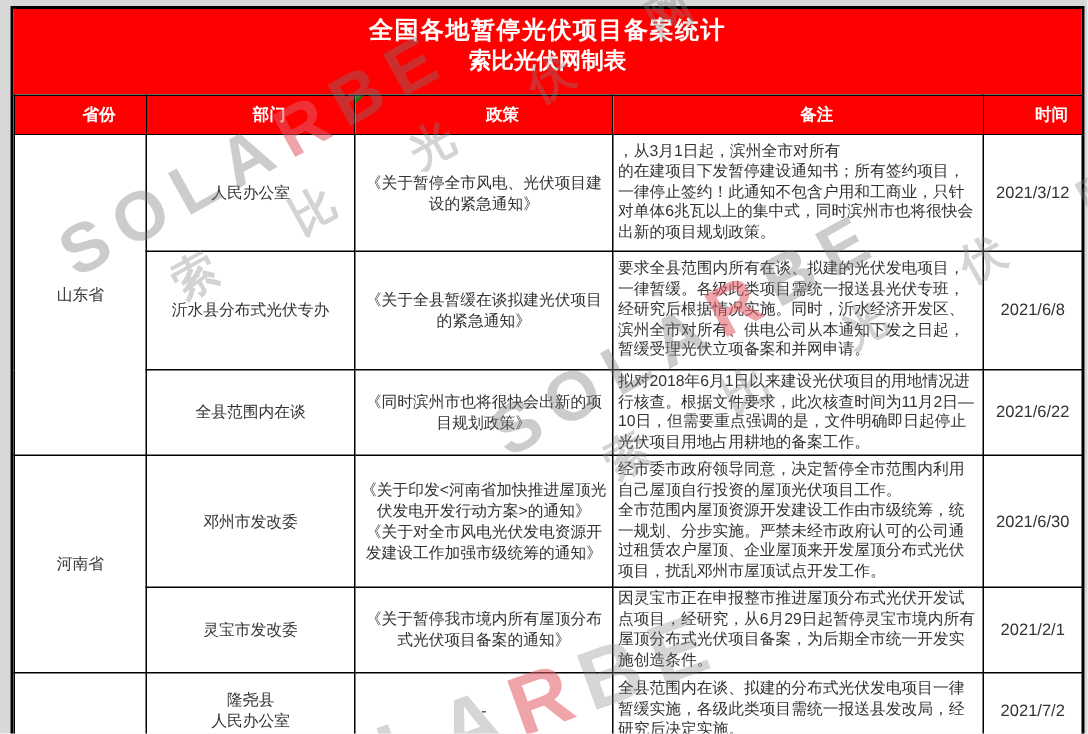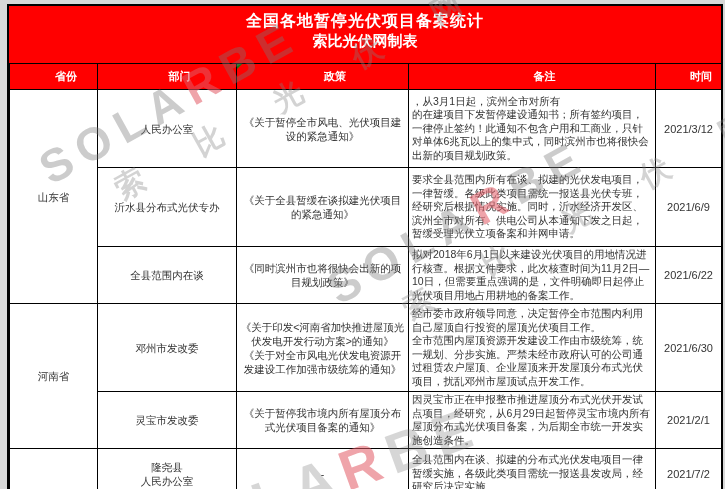--- a/index.html
+++ b/index.html
@@ -96,21 +96,21 @@
         <td class="center">人民办公室</td>
         <td class="center">《关于暂停全市风电、光伏项目建设的紧急通知》</td>
         <td class="note">，从3月1日起，滨州全市对所有
 的在建项目下发暂停建设通知书；所有签约项目，一律停止签约！此通知不包含户用和工商业，只针对单体6兆瓦以上的集中式，同时滨州市也将很快会出新的项目规划政策。</td>
         <td class="date">2021/3/12</td>
       </tr>
       <tr class="r1">
         <td class="center">沂水县分布式光伏专办</td>
         <td class="center">《关于全县暂缓在谈拟建光伏项目的紧急通知》</td>
         <td class="note">要求全县范围内所有在谈、拟建的光伏发电项目，一律暂缓。各级此类项目需统一报送县光伏专班，经研究后根据情况实施。同时，沂水经济开发区、滨州全市对所有、供电公司从本通知下发之日起，暂缓受理光伏立项备案和并网申请。</td>
-        <td class="date">2021/6/9</td>
+        <td class="date">2021/6/8</td>
       </tr>
       <tr class="r2">
         <td class="center">全县范围内在谈</td>
         <td class="center">《同时滨州市也将很快会出新的项目规划政策》</td>
         <td class="note">拟对2018年6月1日以来建设光伏项目的用地情况进行核查。根据文件要求，此次核查时间为11月2日—10日，但需要重点强调的是，文件明确即日起停止光伏项目用地占用耕地的备案工作。</td>
         <td class="date">2021/6/22</td>
       </tr>
       <tr class="r3">
         <td class="center" rowspan="2">河南省</td>
         <td class="center">邓州市发改委</td>

